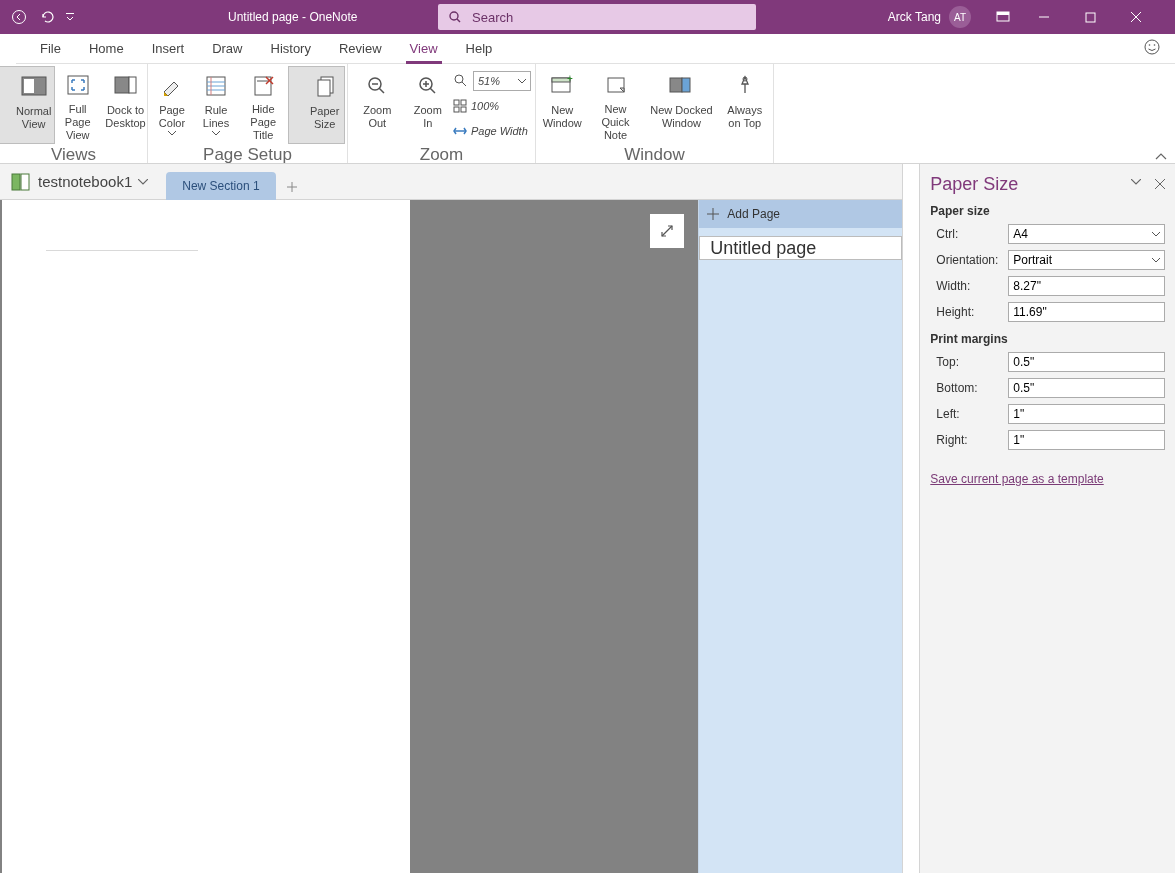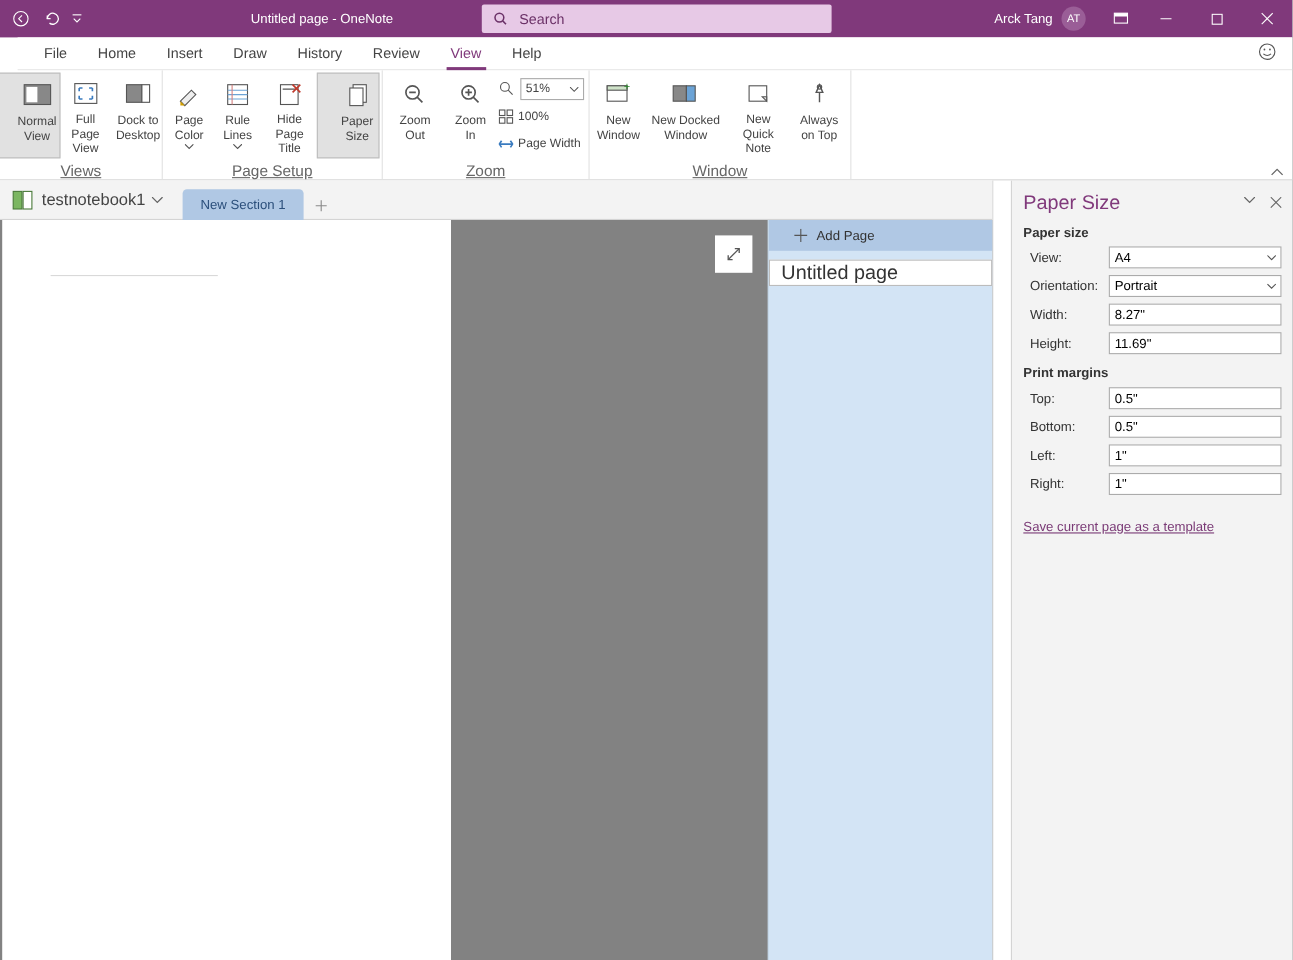--- a/index.html
+++ b/index.html
@@ -3,58 +3,58 @@
 <meta charset="utf-8">
 <style>
 * { margin:0; padding:0; box-sizing:border-box; font-family:"Segoe UI",Arial,sans-serif; }
 body { width:1175px; height:873px; background:#fff; overflow:hidden; font-size:12px; }
 .titlebar { height:34px; background:#80397b; color:#fff; display:flex; align-items:center; position:relative; }
 .tb-left { display:flex; align-items:center; padding-left:6px; gap:2px; }
 .tb-btn { width:26px; height:28px; display:flex; align-items:center; justify-content:center; color:#fff; }
 .tb-title { position:absolute; left:200px; color:#fff; font-size:12px;margin-left:28px; }
 .tb-search { position:absolute; left:438px; width:318px; height:26px; background:#e7c9e6; display:flex; align-items:center; border-radius:2px; padding:0 10px; gap:10px; }
 .tb-search-text { color:#6b3167; font-size:13px; }
-.tb-right { position:absolute; right:0; display:flex; align-items:center; height:34px; }
+.tb-right { position:absolute; right:16px; display:flex; align-items:center; height:34px; }
 .tb-user { color:#fff; font-size:12px; margin-right:8px; }
 .tb-avatar { width:22px; height:22px; border-radius:50%; background:#9a5e97; color:#fff; font-size:10px; display:flex; align-items:center; justify-content:center; margin-right:14px; }
 .tb-winbtn { width:46px; height:34px; display:flex; align-items:center; justify-content:center; color:#fff; }
 .tb-winbtn.small { width:36px; }
 .menubar { height:30px; background:#fff; border-bottom:1px solid #e1e1e1; display:flex; align-items:center; padding-left:10px; position:relative;margin-left:16px; }
 .menubar .menu { padding:0 14px; height:30px; display:flex; align-items:center; font-size:13px; color:#444; }
 .menubar .menu.active { color:#80397b; position:relative; }
 .menubar .menu.active::after { content:""; position:absolute; bottom:0; left:10px; right:10px; height:3px; background:#80397b; }
 .menubar .smile { position:absolute; right:14px; top:4px; }
 .ribbon { height:100px; background:#fff; border-bottom:1px solid #d4d4d4; display:flex; position:relative; }
 .rgroup { border-right:1px solid #e1e1e1; display:flex; flex-direction:column; align-items:center; padding:2px 2px 0 2px; }
 .rgroup-inner { display:flex; flex:1; }
-.rgroup-label { font-size:14px; color:#666; height:16px; display:flex; align-items:center;text-decoration:underline; }
+.rgroup-label { font-size:17px; color:#666; height:16px; display:flex; align-items:center; }
 .rbtn { display:flex; flex-direction:column; align-items:center; justify-content:flex-start; padding:4px 4px 2px 4px; text-align:center; font-size:11px; color:#444; line-height:13px; height:78px; min-width:44px; }
 .rbtn.active { background:#e1e1e1; border:1px solid #bdbdbd;padding-left:20px; }
 .rbtn .icon-slot { height:32px; display:flex; align-items:center; justify-content:center; margin-bottom:2px; width:100%; }
-.rside { display:flex; flex-direction:column; justify-content:flex-start; padding:4px 2px; gap:3px; font-size:11px; color:#444; }
+.rside { display:flex; flex-direction:column; justify-content:flex-start; padding:4px 2px; gap:3px; font-size:11px; color:#444;font-style:italic; }
 .rside-row { display:flex; align-items:center; gap:4px; height:22px; }
 .zoom-input { width:58px; height:20px; border:1px solid #ababab; display:flex; align-items:center; padding:0 4px; justify-content:space-between; }
 .ribbon-caret { position:absolute; right:8px; bottom:2px; color:#666; }
 .workrow { display:flex; height:709px;gap:16px; }
 .main-col { width:916px; display:flex; flex-direction:column; border-right:1px solid #d4d4d4; }
 .nb-bar { height:36px; background:#f3f3f3; display:flex; align-items:center; position:relative; border-bottom:1px solid #d4d4d4; }
 .nb-icon { margin:0 6px 0 10px; }
 .nb-name { font-size:15px; color:#444; }
 .nb-drop { margin-left:6px; color:#666; }
 .sec-tab { margin-left:18px; height:28px; background:#b0c8e4; color:#2b4f7b; font-size:12px; display:flex; align-items:center; padding:0 16px; border-top-left-radius:4px; border-top-right-radius:4px; position:relative; top:4px; }
 .add-tab { width:28px; height:26px; display:flex; align-items:center; justify-content:center; color:#777; margin-left:2px; border:1px solid transparent; position:relative; top:5px; }
 .nb-search { position:absolute; right:8px; top:5px; width:186px; height:24px; border:1px solid #ababab; background:#fff; display:flex; align-items:center; padding:0 6px; justify-content:space-between; }
 .nb-search-text { color:#888; font-size:12px; }
 .canvas-row { display:flex; flex:1; background:#828282; }
 .page-canvas { width:408px; background:#fff; position:relative; margin-left:2px; margin-top:0; }
 .page-canvas .title-line { position:absolute; top:50px; left:44px; width:152px; border-bottom:1px solid #d9d9d9; }
 .canvas-dark { flex:1; position:relative; }
 .expand-box { position:absolute; top:14px; right:14px; width:34px; height:34px; background:#fff; display:flex; align-items:center; justify-content:center; }
 .pagelist { width:204px; background:#d3e4f5; border-left:1px solid #c5d6e8; display:flex; flex-direction:column; }
-.addpage { height:28px; background:#b0c8e4; display:flex; align-items:center; padding-left:23px; gap:8px; color:#333; font-size:12px; }
+.addpage { height:28px; background:#b0c8e4; display:flex; align-items:center; padding-left:8px; gap:8px; color:#333; font-size:12px; }
 .pl-gap { height:8px; }
 .pl-item { height:24px; background:#fff; border:1px solid #bcbcbc; display:flex; align-items:center; padding-left:10px; font-size:18px; color:#333; margin:0; }
 .pane { width:259px; background:#f3f3f3; border-left:1px solid #d4d4d4; display:flex; flex-direction:column; padding:6px 10px; }
 .pane-title-row { display:flex; align-items:center; justify-content:space-between; height:28px; }
 .pane-title { color:#80397b; font-size:18px; font-weight:400; }
 .pane-ctrls { display:flex; gap:14px; color:#666; }
 .pane-sec { font-size:12px; font-weight:bold; color:#333; margin-top:6px; margin-bottom:4px; }
 .pane-row { display:flex; align-items:center; height:24px; margin-bottom:2px; }
 .pane-row label { width:78px; font-size:12px; color:#333; padding-left:6px; }
 .pane-input { flex:1; height:20px; border:1px solid #ababab; background:#fff; font-size:12px; padding:0 4px; display:flex; align-items:center; justify-content:space-between; }
@@ -291,37 +291,37 @@
       <div class="rbtn">
         <div class="icon-slot">
             <svg width="26" height="24">
               <rect x="3" y="4" width="18" height="14" fill="#fff" stroke="#555"></rect>
               <rect x="3" y="4" width="18" height="4" fill="#cfe3c9" stroke="#555"></rect>
               <text x="18" y="8" font-size="10" fill="#2a8a2a">+</text>
             </svg>
           </div>
         <span>New Window</span>
       </div>
+      <div class="rbtn" style="min-width:58px">
+        <div class="icon-slot">
+            <svg width="24" height="24">
+              <rect x="4" y="4" width="16" height="14" fill="#fff" stroke="#555"></rect>
+              <path d="M16 14 L20 18 L20 14 Z" fill="#ddd" stroke="#555"></path>
+            </svg>
+          </div>
+        <span>New Quick Note</span>
+      </div>
       <div class="rbtn" style="min-width:66px">
         <div class="icon-slot">
             <svg width="26" height="24">
               <rect x="2" y="4" width="12" height="14" fill="#888" stroke="#555"></rect>
               <rect x="14" y="4" width="8" height="14" fill="#6ba3d6" stroke="#555"></rect>
             </svg>
           </div>
         <span>New Docked Window</span>
-      </div>
-      <div class="rbtn" style="min-width:58px">
-        <div class="icon-slot">
-            <svg width="24" height="24">
-              <rect x="4" y="4" width="16" height="14" fill="#fff" stroke="#555"></rect>
-              <path d="M16 14 L20 18 L20 14 Z" fill="#ddd" stroke="#555"></path>
-            </svg>
-          </div>
-        <span>New Quick Note</span>
       </div>
       <div class="rbtn">
         <div class="icon-slot">
             <svg width="22" height="24">
               <path d="M11 3 L14 10 L11 10 L11 19 L11 10 L8 10 Z" fill="none" stroke="#555" stroke-width="1.3"></path>
               <circle cx="11" cy="5" r="2" fill="none" stroke="#555"></circle>
             </svg>
           </div>
         <span>Always on Top</span>
       </div>
@@ -400,21 +400,21 @@
           <svg width="10" height="10">
               <line x1="0" y1="0" x2="10" y2="10" stroke="#666"></line>
               <line x1="10" y1="0" x2="0" y2="10" stroke="#666"></line>
             </svg>
         </span>
       </div>
     </div>
 
     <div class="pane-sec">Paper size</div>
     <div class="pane-row">
-      <label>View:</label>
+      <label>Ctrl:</label>
       <div class="pane-select">
         <span>A4</span>
         <svg width="8" height="5">
             <path d="M0 0 L4 4 L8 0" fill="none" stroke="#555"></path>
           </svg>
       </div>
     </div>
     <div class="pane-row">
       <label>Orientation:</label>
       <div class="pane-select">

